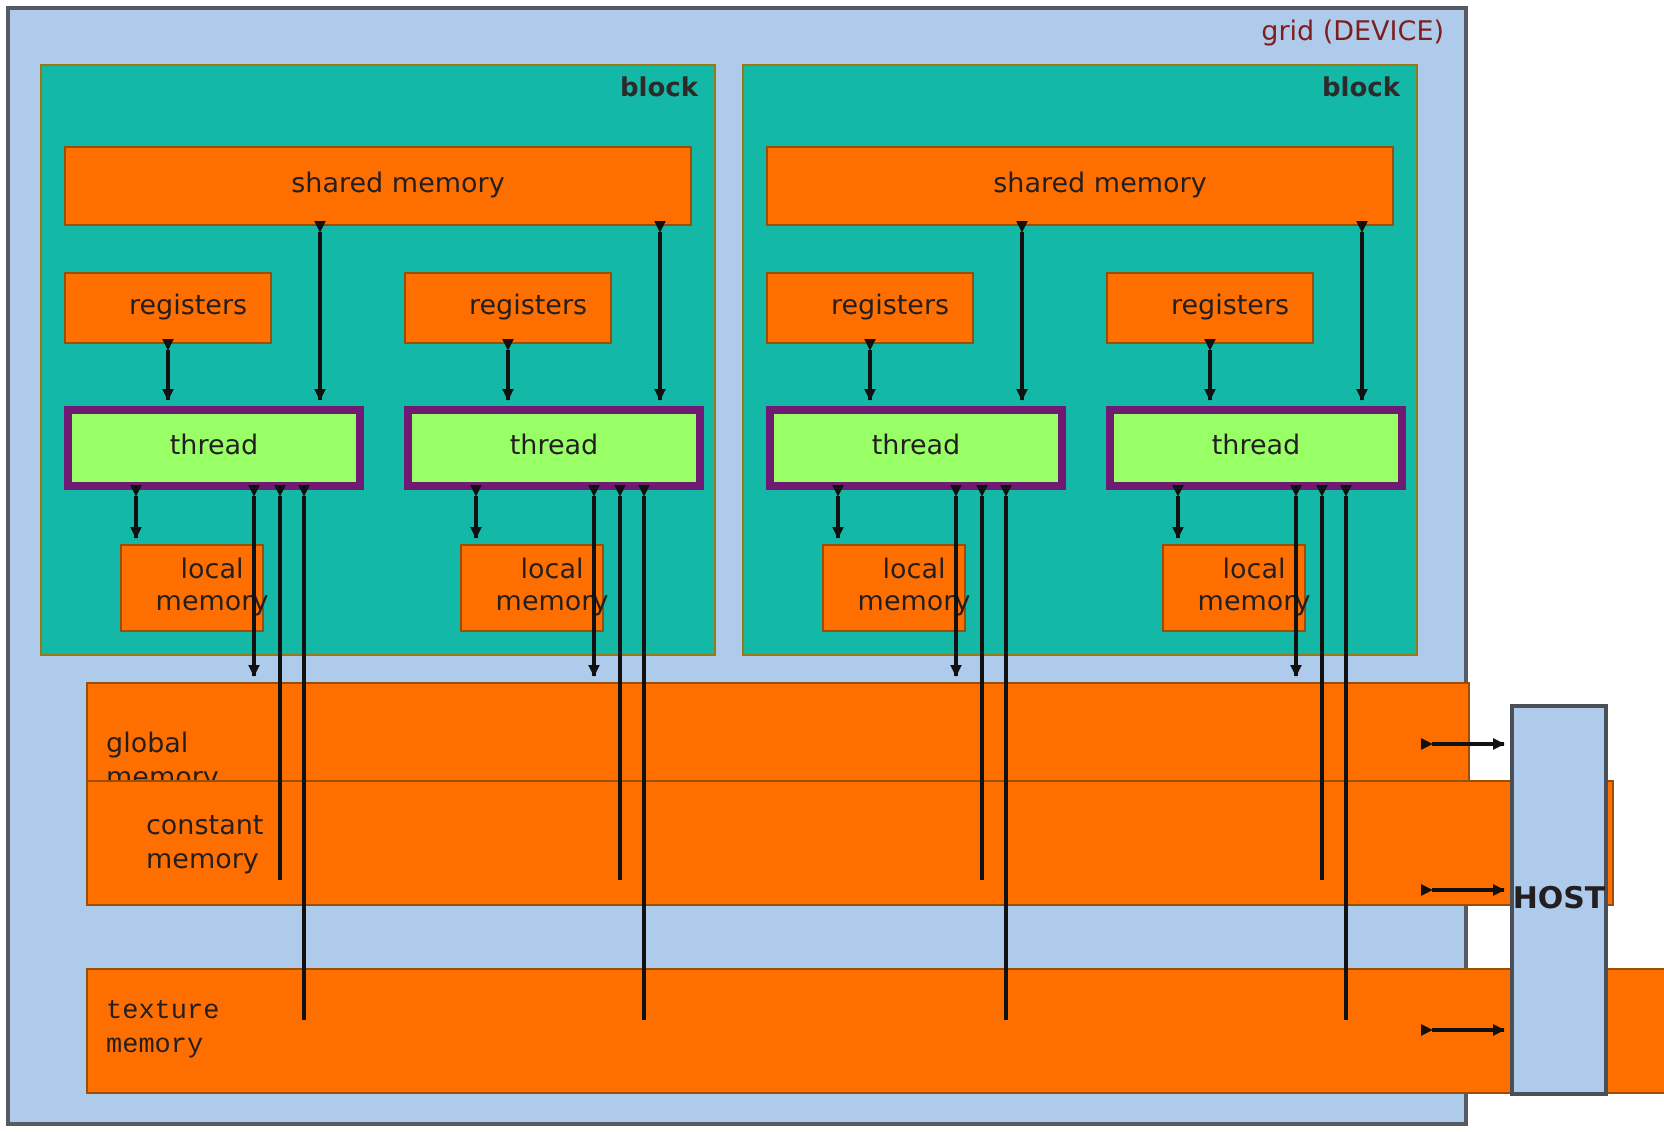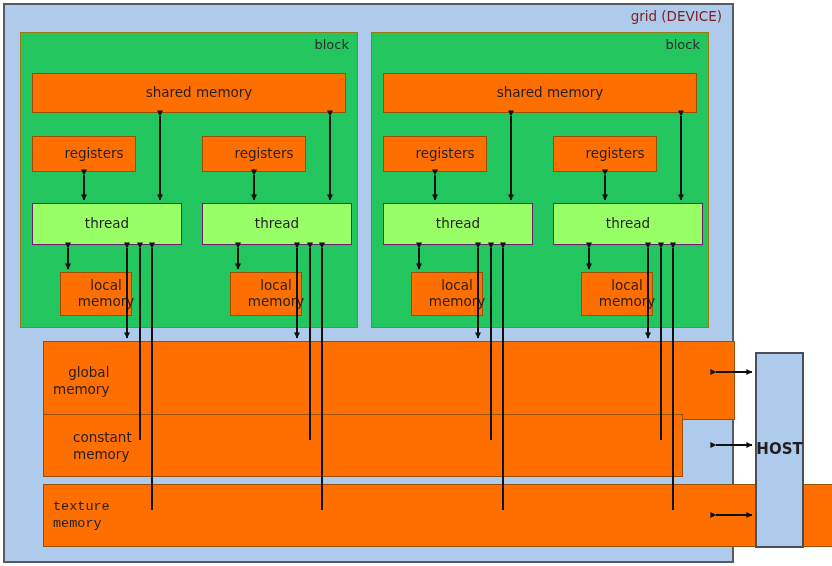--- a/index.html
+++ b/index.html
@@ -5,25 +5,25 @@
   html,body{margin:0;padding:0;background:#ffffff;}
   body{width:832px;height:566px;position:relative;overflow:hidden;
        font-family:"DejaVu Sans","Liberation Sans",sans-serif;}
 
   .abs{position:absolute;box-sizing:border-box;}
 
   
   .grid{left:3px;top:3px;width:731px;height:560px;
         background:#aecbeb;border:2px solid #555a63;}
 
-  .block{background:#22c55e;border:1px solid #9a7a10;}
+  .block{background:#14b8a6;border:1px solid #9a7a10;font-weight:bold;}
   .block-label{position:absolute;right:8px;top:4px;font-size:13px;color:#2b2b2b;}
 
   .mem{background:#ff6f00;border:1px solid #9a4f06;color:#231f20;padding-left:20px;}
-  .thread{background:#99ff66;border:1px solid #701a75;color:#231f20;}
+  .thread{background:#99ff66;border:4px solid #701a75;color:#231f20;}
   .host{background:#aecbeb;border:2px solid #4a4f57;color:#231f20;}
 
   .ctr{display:flex;align-items:center;justify-content:center;text-align:center;
        font-size:13.5px;line-height:1.15;}
   .tl{display:flex;align-items:center;justify-content:flex-start;
       padding-left:9px;font-size:13.5px;line-height:1.2;text-align:left;}
   .two-line{white-space:pre-line;margin-left:28px;}
 
   .grid-label{position:absolute;right:10px;top:3px;font-size:13.5px;color:#7f1d1d;}
 
@@ -65,23 +65,23 @@
 <div class="abs mem ctr" style="left:553px;top:136px;width:104px;height:36px;">registers</div>
 
 <div class="abs thread ctr" style="left:383px;top:203px;width:150px;height:42px;">thread</div>
 <div class="abs thread ctr" style="left:553px;top:203px;width:150px;height:42px;">thread</div>
 
 <div class="abs mem ctr two-line" style="left:383px;top:272px;width:72px;height:44px;">local
 memory</div>
 <div class="abs mem ctr two-line" style="left:553px;top:272px;width:72px;height:44px;">local
 memory</div>
 
-<div class="abs mem tl two-line" style="left:15px;top:341px;width:692px;height:79px;text-align:right;">global
+<div class="abs mem tl two-line" style="left:15px;top:341px;width:692px;height:79px;">global
 memory</div>
-<div class="abs mem tl two-line" style="left:15px;top:414px;width:640px;height:63px;padding-left:29px;">constant
+<div class="abs mem tl two-line" style="left:15px;top:390px;width:764px;height:63px;padding-left:29px;">constant
 memory</div>
 <div class="abs mem tl two-line" style="left:15px;top:484px;width:812px;height:63px;font-family:Liberation Mono, monospace;">texture
 memory</div>
 
 <div class="abs host ctr" style="left:755px;top:352px;width:49px;height:196px;font-size:15px;font-weight:bold;">HOST</div>
 
 <svg class="overlay" viewBox="0 0 832 566">
   <defs>
     <marker id="ah" markerWidth="7" markerHeight="7" refX="5.6" refY="3" orient="auto" markerUnits="userSpaceOnUse">
       <path d="M0,0 L6,3 L0,6 z" fill="#111111"></path>

